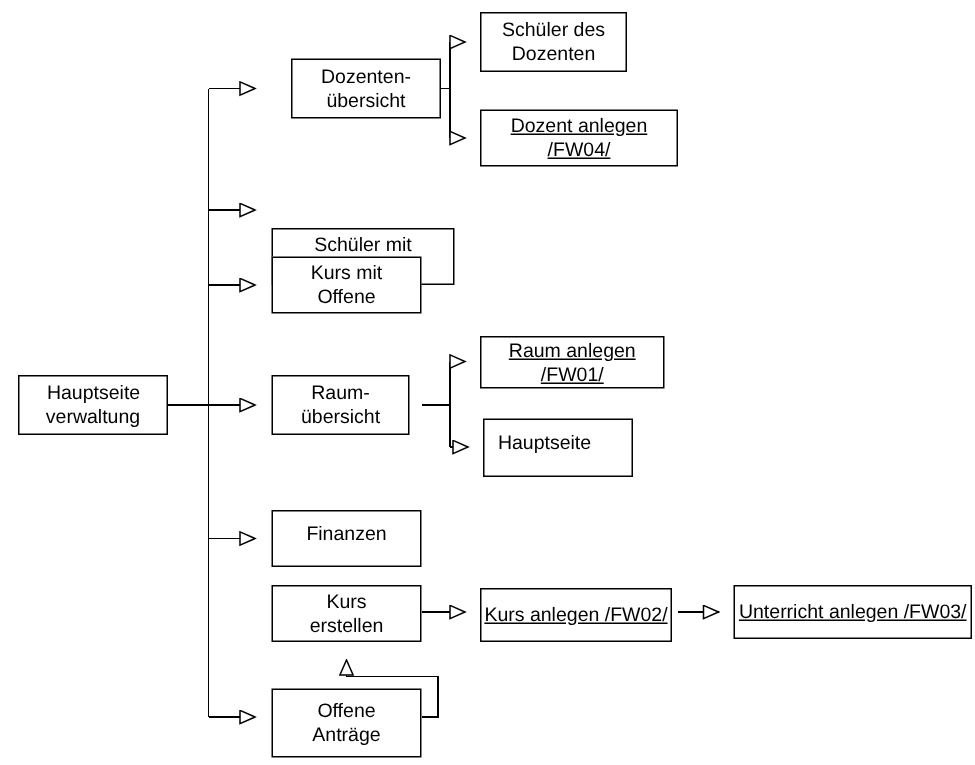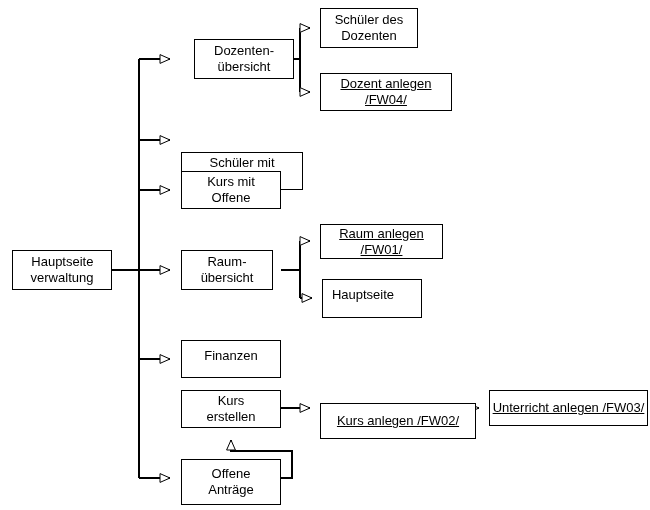--- a/index.html
+++ b/index.html
@@ -125,20 +125,20 @@
 
   <div class="node rounded" style="left:320px;top:224px;width:123px;height:35px;">Raum anlegen /FW01/</div>
 
   <div class="node topalign leftish" style="left:322px;top:279px;width:100px;height:39px;">Hauptseite</div>
 
   <div class="node topalign" style="left:181px;top:340px;width:100px;height:38px;">Finanzen</div>
 
   <div class="node" style="left:181px;top:390px;width:100px;height:38px;">Kurs
 erstellen</div>
 
-  <div class="node rounded" style="left:320px;top:403px;width:156px;height:36px;">Kurs anlegen /FW02/</div>
+  <div class="node rounded" style="left:320px;top:392px;width:128px;height:36px;">Kurs anlegen /FW02/</div>
 
   <div class="node rounded" style="left:489px;top:390px;width:159px;height:36px;">Unterricht anlegen /FW03/</div>
 
   <div class="node" style="left:181px;top:459px;width:100px;height:46px;">Offene
 Anträge</div>
 
 </div>
 
 </body></html>

